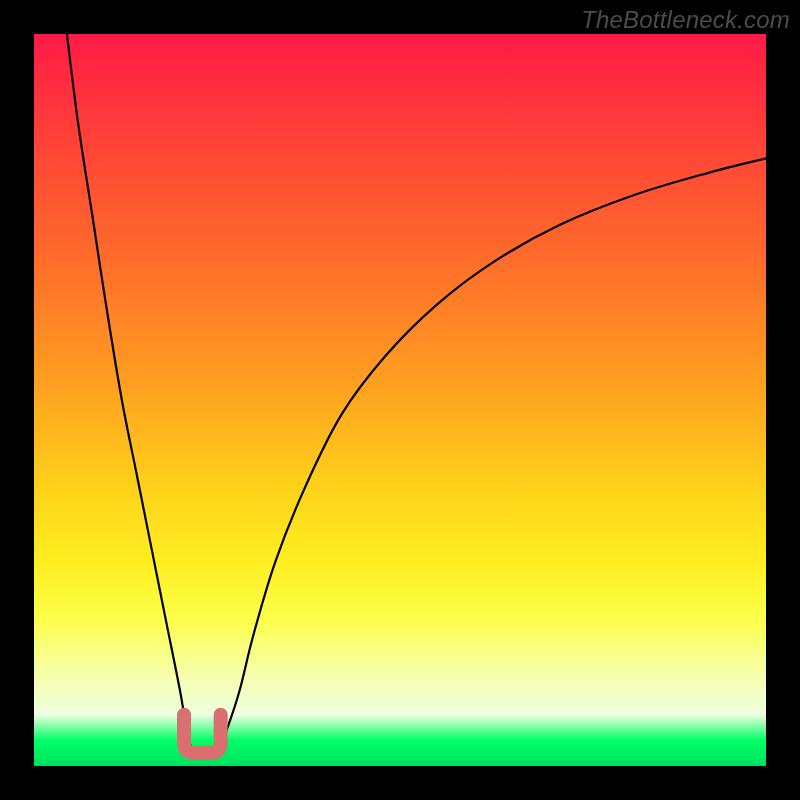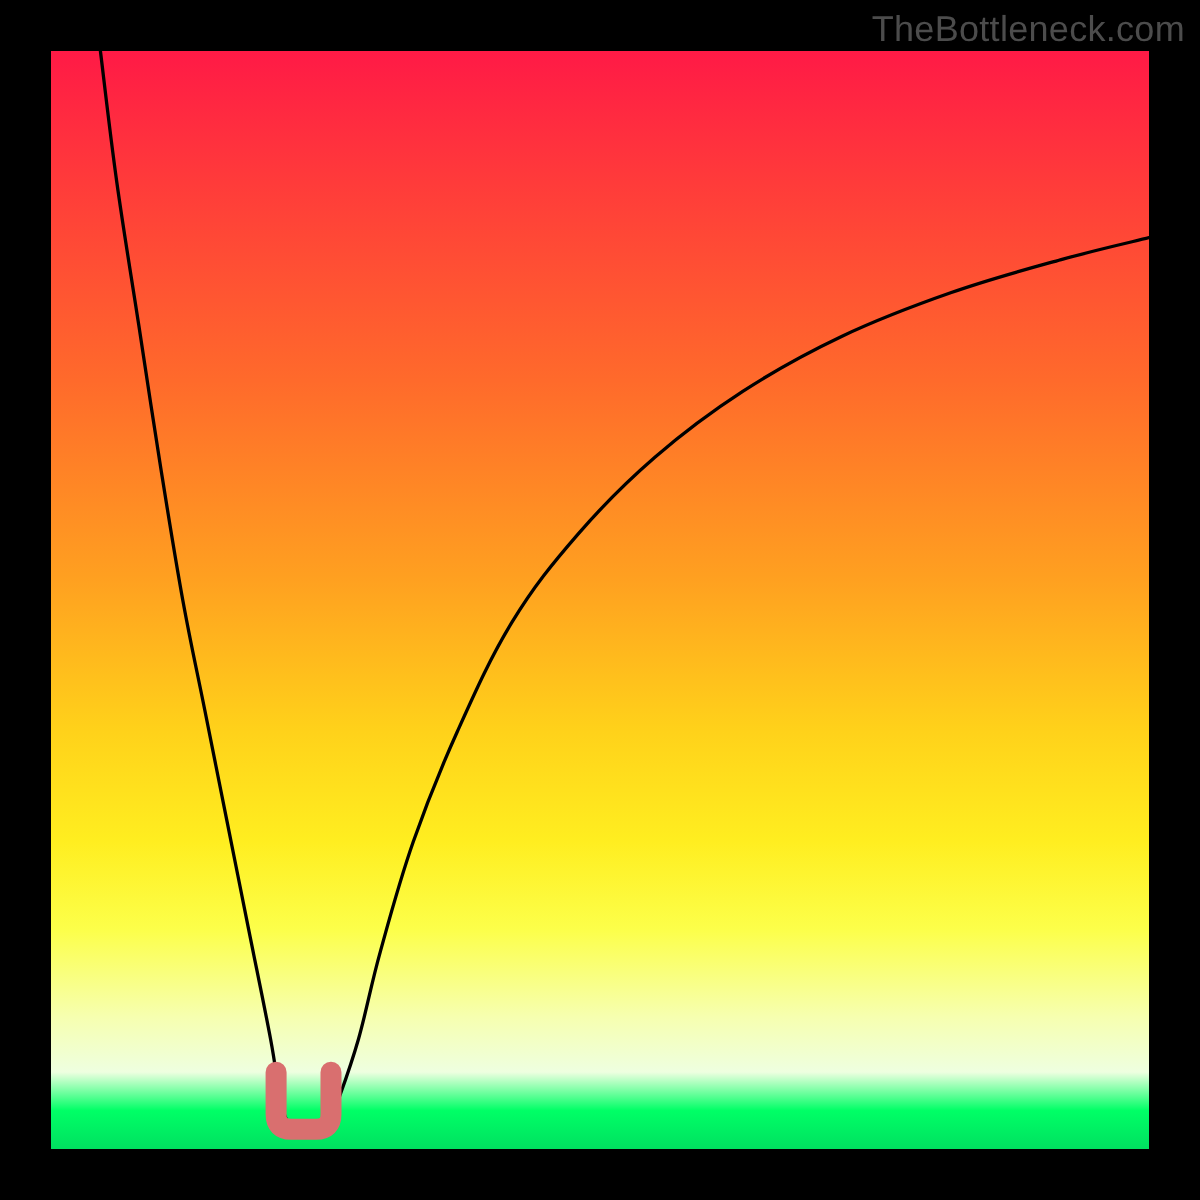--- a/index.html
+++ b/index.html
@@ -46,20 +46,21 @@
     left: 0;
     top: 0;
   }
   .watermark {
     position: absolute;
     top: 6px;
     right: 10px;
     color: #4c4c4c;
     font-size: 24px;
     letter-spacing: 0.2px;
+    font-style: italic;
   }
 </style>
 </head>
 <body>
 
 <div class="frame">
   <div class="plot">
 
     <svg class="curves" width="732" height="732" viewBox="0 0 732 732">
 

